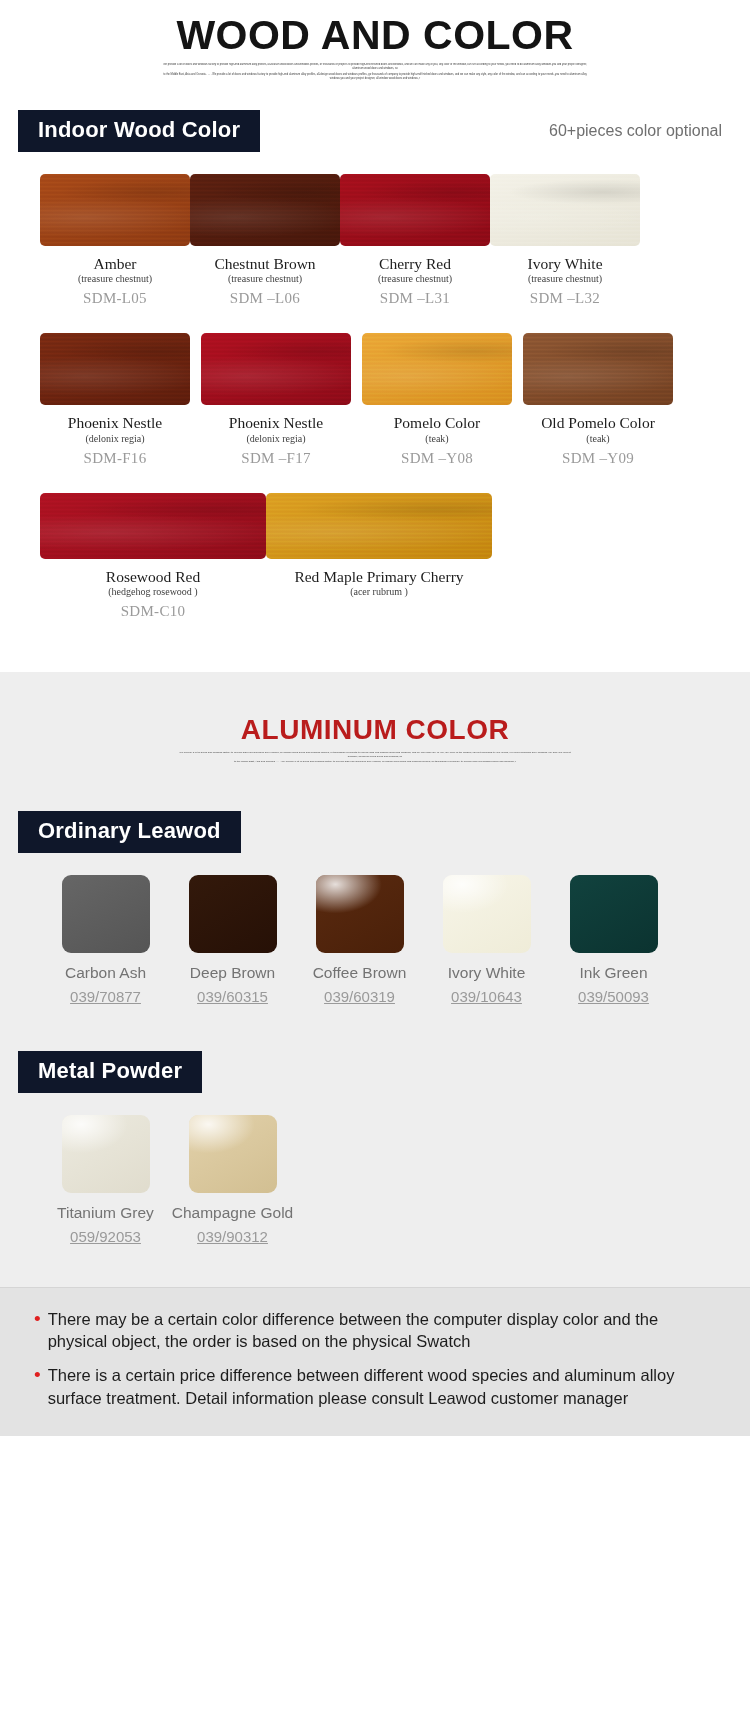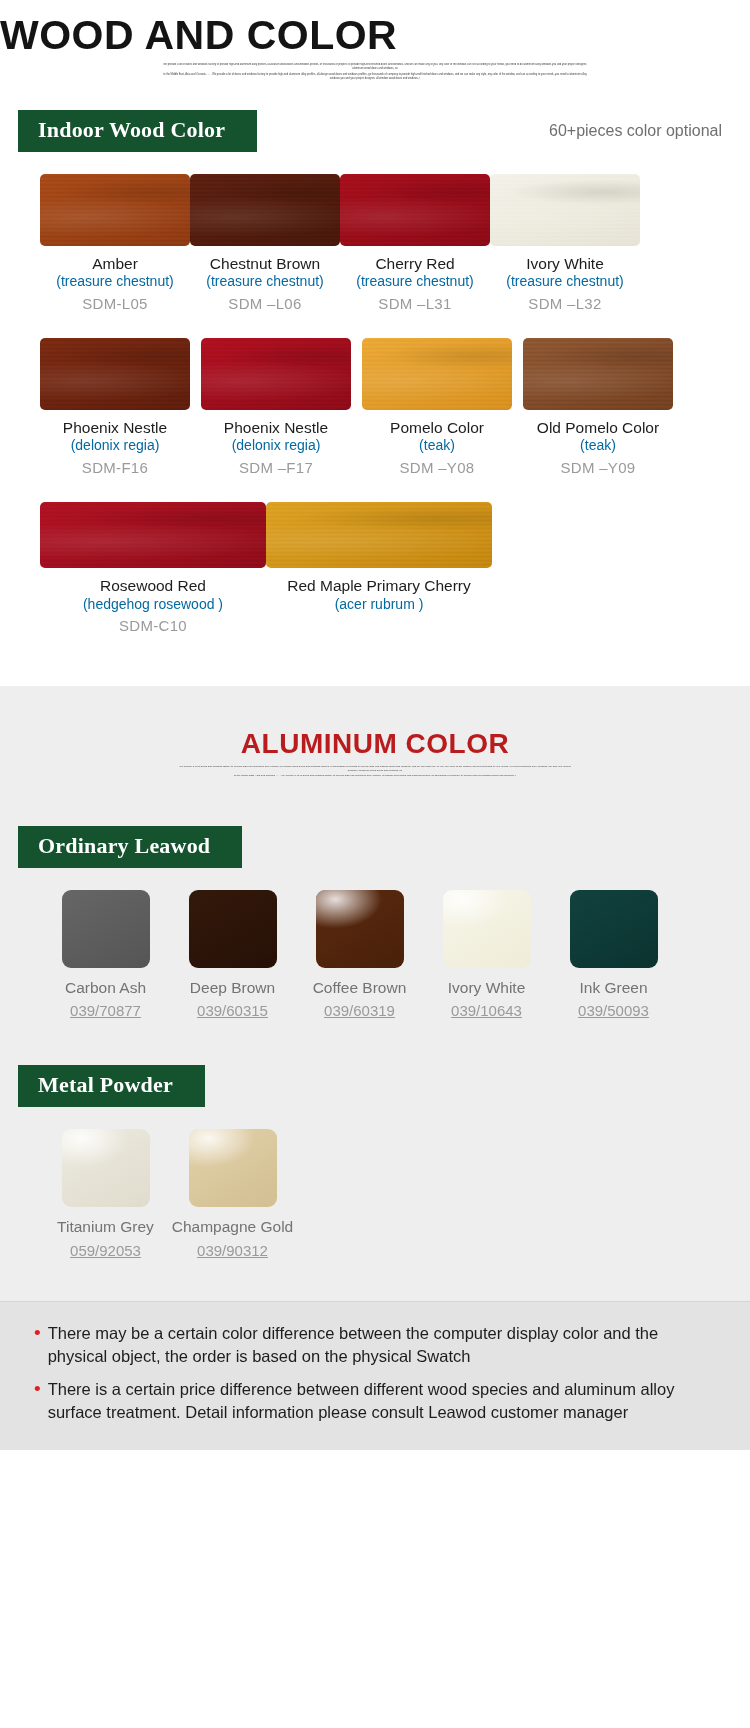--- a/index.html
+++ b/index.html
@@ -9,21 +9,21 @@
     background:#ffffff;
     color:#2b2b2b;
     -webkit-font-smoothing:antialiased;
   }
   .page { width:750px; position:relative; }
 
   
   .wood-section { background:#ffffff; padding:0 0 38px 0; }
 
   .banner-title {
-    text-align:left;
+    text-align:center;
     font-size:41px;
     font-weight:bold;
     letter-spacing:0.5px;
     padding-top:12px;
     color:#141414;
   }
   .banner-blurb {
     margin:4px auto 0 auto;
     width:430px;
     font-size:2.6px;
@@ -34,36 +34,35 @@
   }
   .banner-blurb p { margin-bottom:1.5px; }
 
   .tag-row {
     display:flex;
     align-items:center;
     justify-content:space-between;
     padding:28px 16px 0 18px;
   }
   .black-tag {
-    background:#14532d;
+    background:#0f172a;
     color:#fff;
     font-size:22px;
     font-weight:bold;
-    padding:7px 32px 9px 20px;
+    padding:7px 20px 9px 20px;
     letter-spacing:0.2px;
     display:inline-block;
-    font-family:Liberation Serif, serif;
   }
   .optional-note {
     font-size:16px;
     color:#6f6f6f;
     padding-right:12px;
   }
 
-  .swatch-grid { padding:22px 40px 0 40px; }
+  .swatch-grid { padding:22px 40px 0 40px;font-family:Liberation Serif, serif; }
   .swatch-row { display:flex; margin-bottom:14px; }
   .swatch-cell { width:150px; text-align:center; }
   .swatch-cell.wide { width:226px; }
 
   .swatch-chip {
     height:72px;
     border-radius:5px;
     position:relative;
     overflow:hidden;
   }
@@ -85,22 +84,22 @@
       radial-gradient(ellipse 90% 25% at 75% 25%, rgba(0,0,0,0.10), rgba(0,0,0,0) 70%);
   }
 
   .sw-name {
     font-size:15.5px;
     color:#1d1d1d;
     margin-top:9px;
     line-height:1.18;
   }
   .sw-sub {
-    font-size:14px;
-    color:#0369a1;
+    font-size:10px;
+    color:#404040;
     line-height:1.2;
   }
   .sw-code {
     font-size:15px;
     color:#9a9a9a;
     margin-top:5px;
     letter-spacing:0.3px;
   }
 
   

